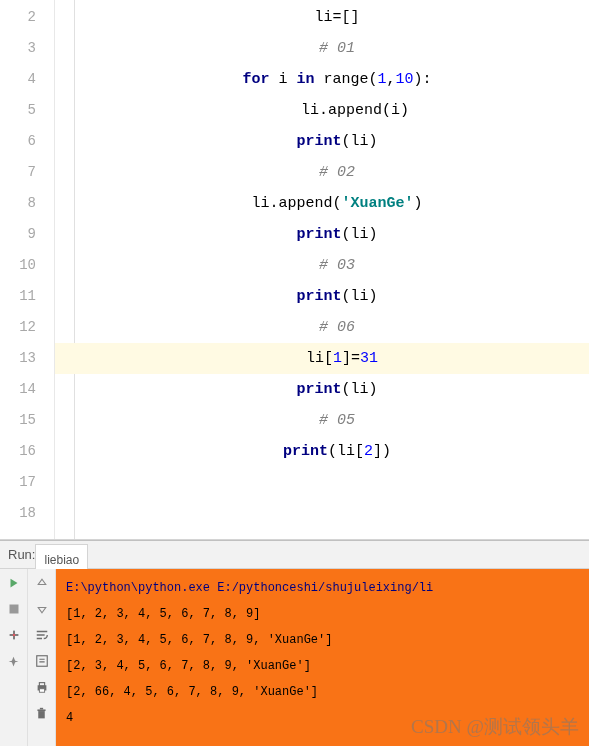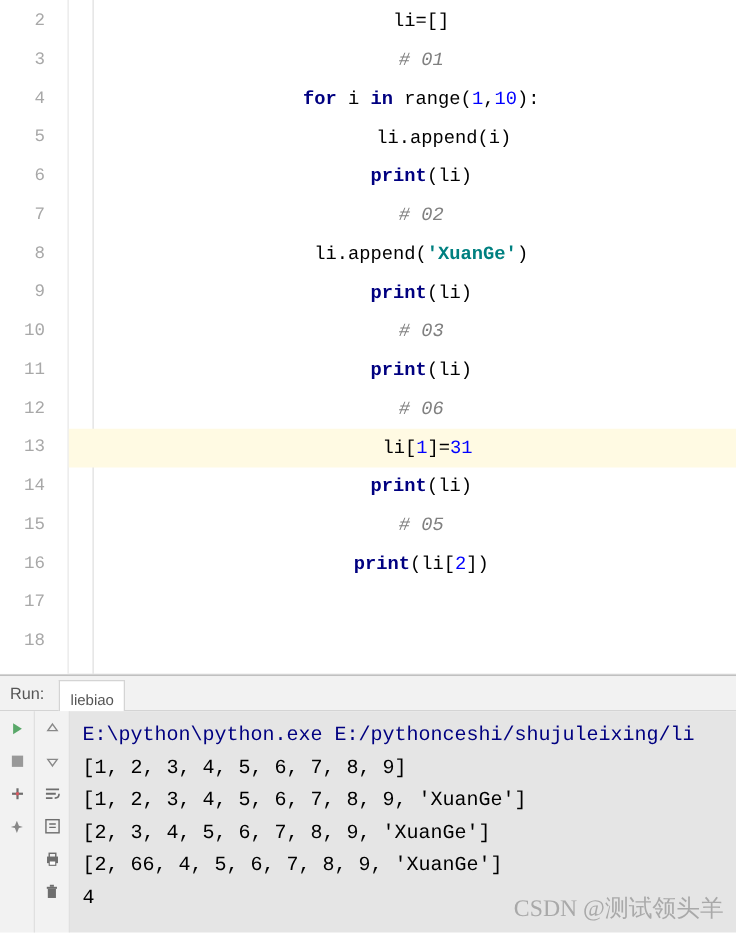--- a/index.html
+++ b/index.html
@@ -65,21 +65,21 @@
       height: 28px;
       background: #f2f2f2;
       border-bottom: 1px solid #d4d4d4;
       display: flex;
       align-items: center;
       font-size: 13px;
       font-family: "Segoe UI", Arial, sans-serif;
       color: #555;
       padding-left: 8px;
     }
-    .run-label { margin-right: 12px; }
+    .run-label { margin-right: 0; }
     .tab {
       background: #fff;
       border: 1px solid #d4d4d4;
       border-bottom: none;
       padding: 3px 8px;
       display: flex;
       align-items: center;
       gap: 5px;
       height: 25px;
       margin-top: 3px;
@@ -116,22 +116,22 @@
       width: 16px;
       height: 16px;
       cursor: pointer;
       display: flex;
       align-items: center;
       justify-content: center;
     }
     .output {
       flex: 1;
       padding: 6px 10px;
-      background: #e5e5e5;
-      font-size: 16px;
+      background: #f97316;
+      font-size: 12px;
       overflow: hidden;
     }
     .output-line {
       height: 26px;
       line-height: 26px;
       white-space: pre;
       color: #000;
     }
     .output-line.cmd { color: #000080; }
     .watermark {

